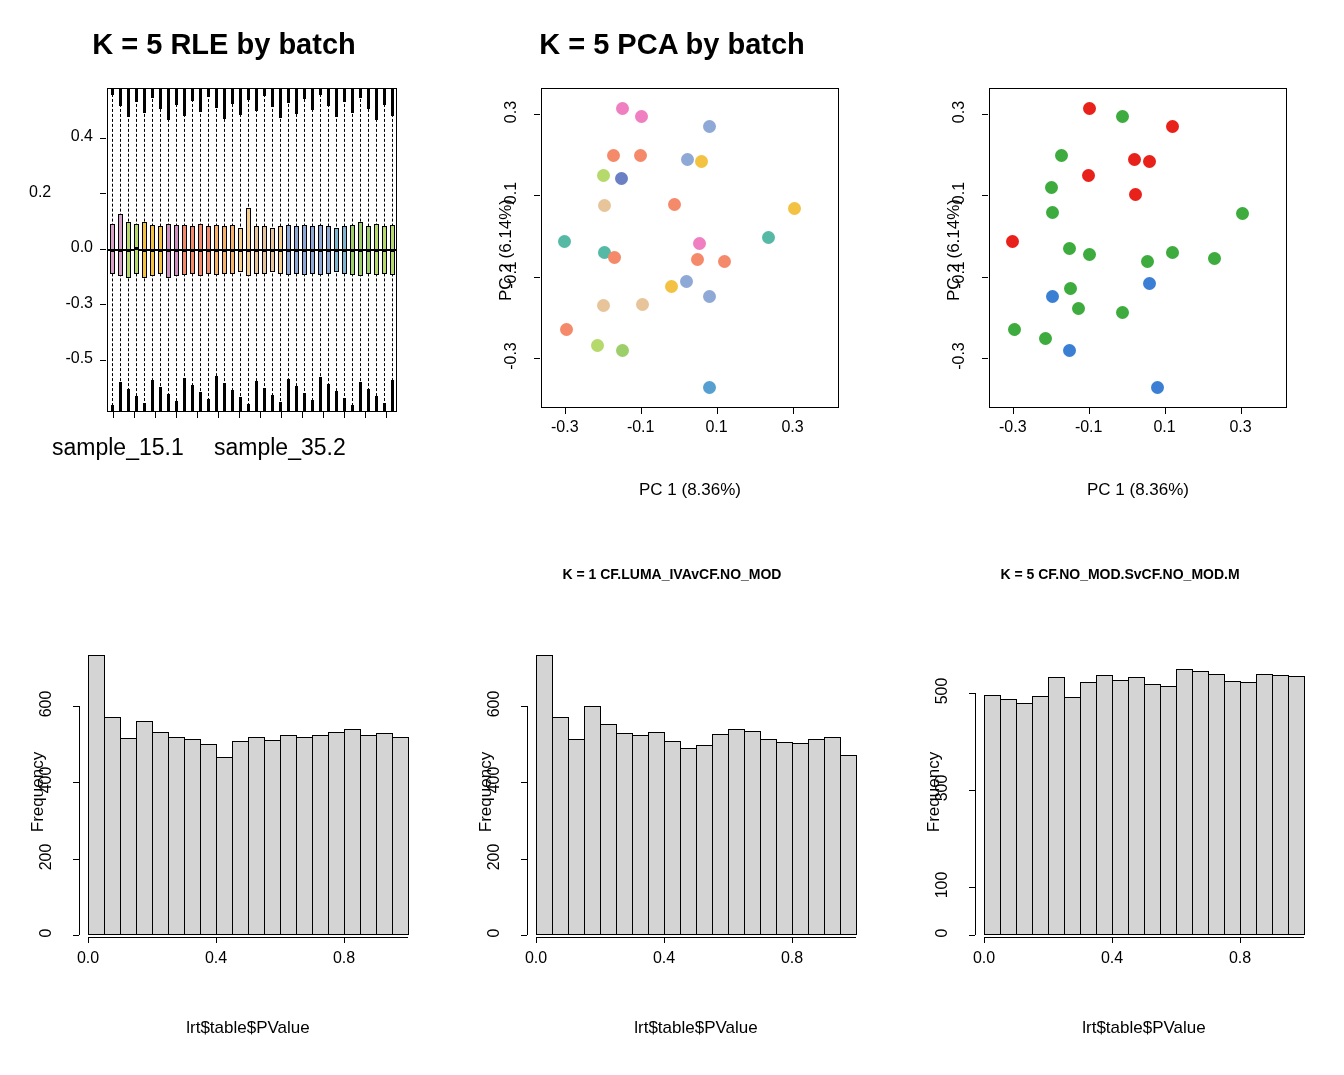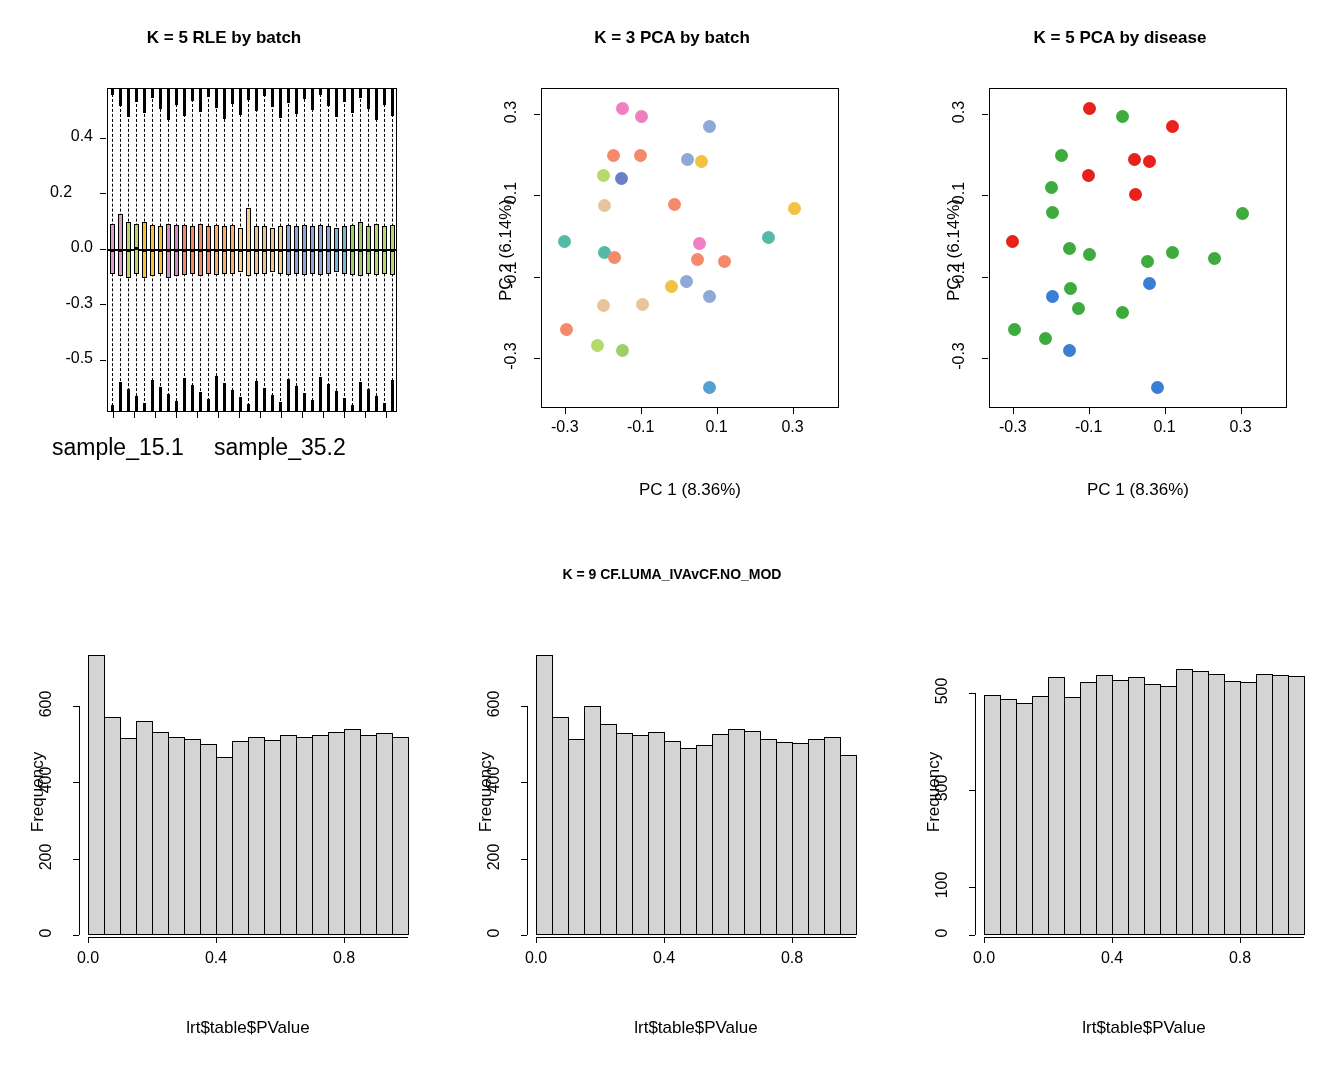--- a/index.html
+++ b/index.html
@@ -22,21 +22,21 @@
   .panel {
     position: absolute;
   }
   .panel-title {
     position: absolute;
     width: 100%;
     text-align: center;
     font-weight: bold;
   }
   .title-big {
-    font-size: 17px;
+    font-size: 29px;
     top: 28px;
   }
   .title-small {
     font-size: 14px;
     top: 6px;
   }
   .plotbox {
     position: absolute;
     border: 1px solid #000;
     background: #fff;
@@ -318,21 +318,21 @@
     </div>
 
     <div id="rle-yaxis">
         <div class="tick-h" style="left:100px; top:359.5px;"></div>
         <div class="ticklabel" style="left:29px; top:349.0px; width:64px; text-align:right;">-0.5</div>
         <div class="tick-h" style="left:100px; top:304.0px;"></div>
         <div class="ticklabel" style="left:29px; top:293.5px; width:64px; text-align:right;">-0.3</div>
         <div class="tick-h" style="left:100px; top:248.5px;"></div>
         <div class="ticklabel" style="left:29px; top:238.0px; width:64px; text-align:right;">0.0</div>
         <div class="tick-h" style="left:100px; top:193.0px;"></div>
-        <div class="ticklabel" style="left:29px; top:182.5px; width:64px; text-align:center;">0.2</div>
+        <div class="ticklabel" style="left:29px; top:182.5px; width:64px; text-align:left;">0.2</div>
         <div class="tick-h" style="left:100px; top:137.5px;"></div>
         <div class="ticklabel" style="left:29px; top:127.0px; width:64px; text-align:right;">0.4</div>
       </div>
 
     <div id="rle-xticks">
         <div class="tick" style="left:113px; top:412px;"></div>
         <div class="tick" style="left:134px; top:412px;"></div>
         <div class="tick" style="left:155px; top:412px;"></div>
         <div class="tick" style="left:176px; top:412px;"></div>
         <div class="tick" style="left:197px; top:412px;"></div>
@@ -345,21 +345,21 @@
         <div class="tick" style="left:344px; top:412px;"></div>
         <div class="tick" style="left:365px; top:412px;"></div>
         <div class="tick" style="left:386px; top:412px;"></div>
       </div>
 
     <div class="rle-xlabel" style="left:52px; top:434px;">sample_15.1</div>
     <div class="rle-xlabel" style="left:214px; top:434px;">sample_35.2</div>
   </div>
 
   <div class="panel" style="left:448px; top:0px; width:448px; height:537px;">
-    <div class="panel-title title-big">K = 3 PCA by batch</div>
+    <div class="panel-title title-big">K = 5 PCA by batch</div>
 
     <div class="plotbox" id="pca1-box" style="left:93px; top:88px; width:298px; height:320px;">
         <div class="dot" style="left:74.0px; top:13.1px; background:#ef7fc0;"></div>
         <div class="dot" style="left:92.9px; top:21.2px; background:#ef7fc0;"></div>
         <div class="dot" style="left:161.2px; top:31.0px; background:#8fa9d6;"></div>
         <div class="dot" style="left:64.8px; top:59.5px; background:#f58a6b;"></div>
         <div class="dot" style="left:92.2px; top:60.4px; background:#f58a6b;"></div>
         <div class="dot" style="left:138.5px; top:64.4px; background:#8fa9d6;"></div>
         <div class="dot" style="left:152.9px; top:65.7px; background:#f4c242;"></div>
         <div class="dot" style="left:55.4px; top:79.9px; background:#b5d96a;"></div>
@@ -404,21 +404,20 @@
         <div class="ticklabel" style="left:43px; top:184.0px; width:40px; text-align:center; transform:rotate(-90deg);">0.1</div>
         <div class="tick-h" style="left:86px; top:113.5px;"></div>
         <div class="ticklabel" style="left:43px; top:102.5px; width:40px; text-align:center; transform:rotate(-90deg);">0.3</div>
       </div>
 
     <div class="axislabel" style="left:93px; top:480px; width:298px;">PC 1 (8.36%)</div>
     <div class="axislabel-y" style="left:-52px; top:240px; width:220px; text-align:center;">PC 2 (6.14%)</div>
   </div>
 
   <div class="panel" style="left:896px; top:0px; width:448px; height:537px;">
-    <div class="panel-title title-big">K = 5 PCA by disease</div>
 
     <div class="plotbox" id="pca2-box" style="left:93px; top:88px; width:298px; height:320px;">
         <div class="dot" style="left:92.9px; top:13.1px; background:#e8211b;"></div>
         <div class="dot" style="left:125.6px; top:21.2px; background:#3dab3d;"></div>
         <div class="dot" style="left:176.4px; top:31.0px; background:#e8211b;"></div>
         <div class="dot" style="left:64.8px; top:59.5px; background:#3dab3d;"></div>
         <div class="dot" style="left:137.7px; top:64.4px; background:#e8211b;"></div>
         <div class="dot" style="left:152.9px; top:65.7px; background:#e8211b;"></div>
         <div class="dot" style="left:92.2px; top:79.9px; background:#e8211b;"></div>
         <div class="dot" style="left:55.4px; top:92.2px; background:#3dab3d;"></div>
@@ -511,21 +510,21 @@
         <div class="ticklabel" style="left:26px; top:211.4px; width:40px; text-align:center; transform:rotate(-90deg);">400</div>
         <div class="tick-h" style="left:73px; top:146.1px;"></div>
         <div class="ticklabel" style="left:26px; top:135.1px; width:40px; text-align:center; transform:rotate(-90deg);">600</div>
       </div>
 
     <div class="axislabel" style="left:88px; top:458px; width:320px;">lrt$table$PValue</div>
     <div class="axislabel-y" style="left:-72px; top:222px; width:220px; text-align:center;">Frequency</div>
   </div>
 
   <div class="panel" style="left:448px; top:560px; width:448px; height:515px;">
-    <div class="panel-title title-small">K = 9 CF.LUMA_IVAvCF.NO_MOD</div>
+    <div class="panel-title title-small">K = 1 CF.LUMA_IVAvCF.NO_MOD</div>
 
     <div id="hist2-plot" style="position:absolute; left:88px; top:85px; width:320px; height:290px;">
         <div class="bar" style="left:0.00px; top:10.30px; width:17.00px; height:279.70px;"></div>
         <div class="bar" style="left:16.00px; top:72.12px; width:17.00px; height:217.88px;"></div>
         <div class="bar" style="left:32.00px; top:94.25px; width:17.00px; height:195.75px;"></div>
         <div class="bar" style="left:48.00px; top:60.67px; width:17.00px; height:229.33px;"></div>
         <div class="bar" style="left:64.00px; top:78.99px; width:17.00px; height:211.01px;"></div>
         <div class="bar" style="left:80.00px; top:87.76px; width:17.00px; height:202.24px;"></div>
         <div class="bar" style="left:96.00px; top:90.43px; width:17.00px; height:199.57px;"></div>
         <div class="bar" style="left:112.00px; top:86.62px; width:17.00px; height:203.38px;"></div>
@@ -562,20 +561,21 @@
         <div class="ticklabel" style="left:26px; top:211.4px; width:40px; text-align:center; transform:rotate(-90deg);">400</div>
         <div class="tick-h" style="left:73px; top:146.1px;"></div>
         <div class="ticklabel" style="left:26px; top:135.1px; width:40px; text-align:center; transform:rotate(-90deg);">600</div>
       </div>
 
     <div class="axislabel" style="left:88px; top:458px; width:320px;">lrt$table$PValue</div>
     <div class="axislabel-y" style="left:-72px; top:222px; width:220px; text-align:center;">Frequency</div>
   </div>
 
   <div class="panel" style="left:896px; top:560px; width:448px; height:515px;">
+    <div class="panel-title title-small">K = 5 CF.NO_MOD.SvCF.NO_MOD.M</div>
 
     <div id="hist3-plot" style="position:absolute; left:88px; top:85px; width:320px; height:290px;">
         <div class="bar" style="left:0.00px; top:49.78px; width:17.00px; height:240.22px;"></div>
         <div class="bar" style="left:16.00px; top:53.65px; width:17.00px; height:236.35px;"></div>
         <div class="bar" style="left:32.00px; top:57.52px; width:17.00px; height:232.48px;"></div>
         <div class="bar" style="left:48.00px; top:51.23px; width:17.00px; height:238.77px;"></div>
         <div class="bar" style="left:64.00px; top:32.38px; width:17.00px; height:257.62px;"></div>
         <div class="bar" style="left:80.00px; top:52.20px; width:17.00px; height:237.80px;"></div>
         <div class="bar" style="left:96.00px; top:36.73px; width:17.00px; height:253.27px;"></div>
         <div class="bar" style="left:112.00px; top:30.45px; width:17.00px; height:259.55px;"></div>

